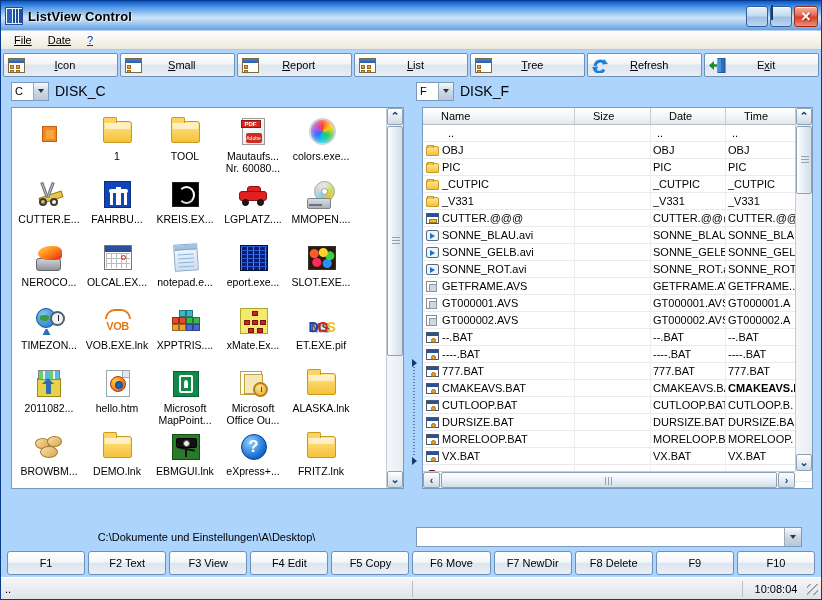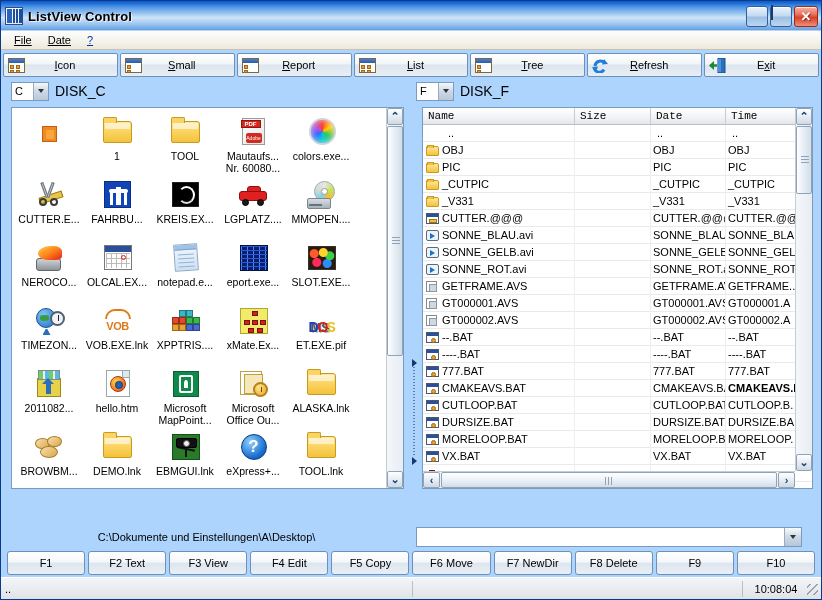--- a/index.html
+++ b/index.html
@@ -378,23 +378,23 @@
   
   #lv-header {
     flex: 0 0 17px; height: 17px; display: flex;
     background: linear-gradient(to bottom,#ffffff 0%,#f3f4f6 55%,#e3e6ea 100%);
     border-bottom: 1px solid #b8bfc8;
   }
   .lv-th {
     border-right: 1px solid #c6ccd4;
     font-size: 11px; color:#000;
     display:flex; align-items:center;
-    padding-left: 5px; cursor: pointer;
+    padding-left: 18px; cursor: pointer;
     background: linear-gradient(to bottom,#ffffff 0%,#f3f4f6 55%,#e3e6ea 100%);
-    overflow:hidden; white-space:nowrap;font-family:Liberation Mono, monospace;
+    overflow:hidden; white-space:nowrap;
   }
   #lv-body {
     flex: 1 1 auto; overflow: hidden; position: relative;
     background: #fff;
   }
   .lv-row {
     height: 17px; display: flex; align-items: center;
     border-bottom: 1px solid #e8eaed;
     font-size: 11px; color:#000; white-space: nowrap;
   }
@@ -911,21 +911,21 @@
             <div class="icon-cell">
               <span class="icon-art">
                 <span class="helpico"></span>
               </span>
               <span class="icon-cap">eXpress+...</span>
             </div>
             <div class="icon-cell">
               <span class="icon-art">
                 <span class="folder"></span>
               </span>
-              <span class="icon-cap">TOOL.lnk</span>
+              <span class="icon-cap">FRITZ.lnk</span>
             </div>
           </div>
       </div>
       <div class="vsb" style="top:0;bottom:0;">
         <div class="btn up">
             <span class="chev">⌃</span>
           </div>
         <div class="thumb" style="top:18px; height:230px;">
             <span class="grip"></span>
           </div>

